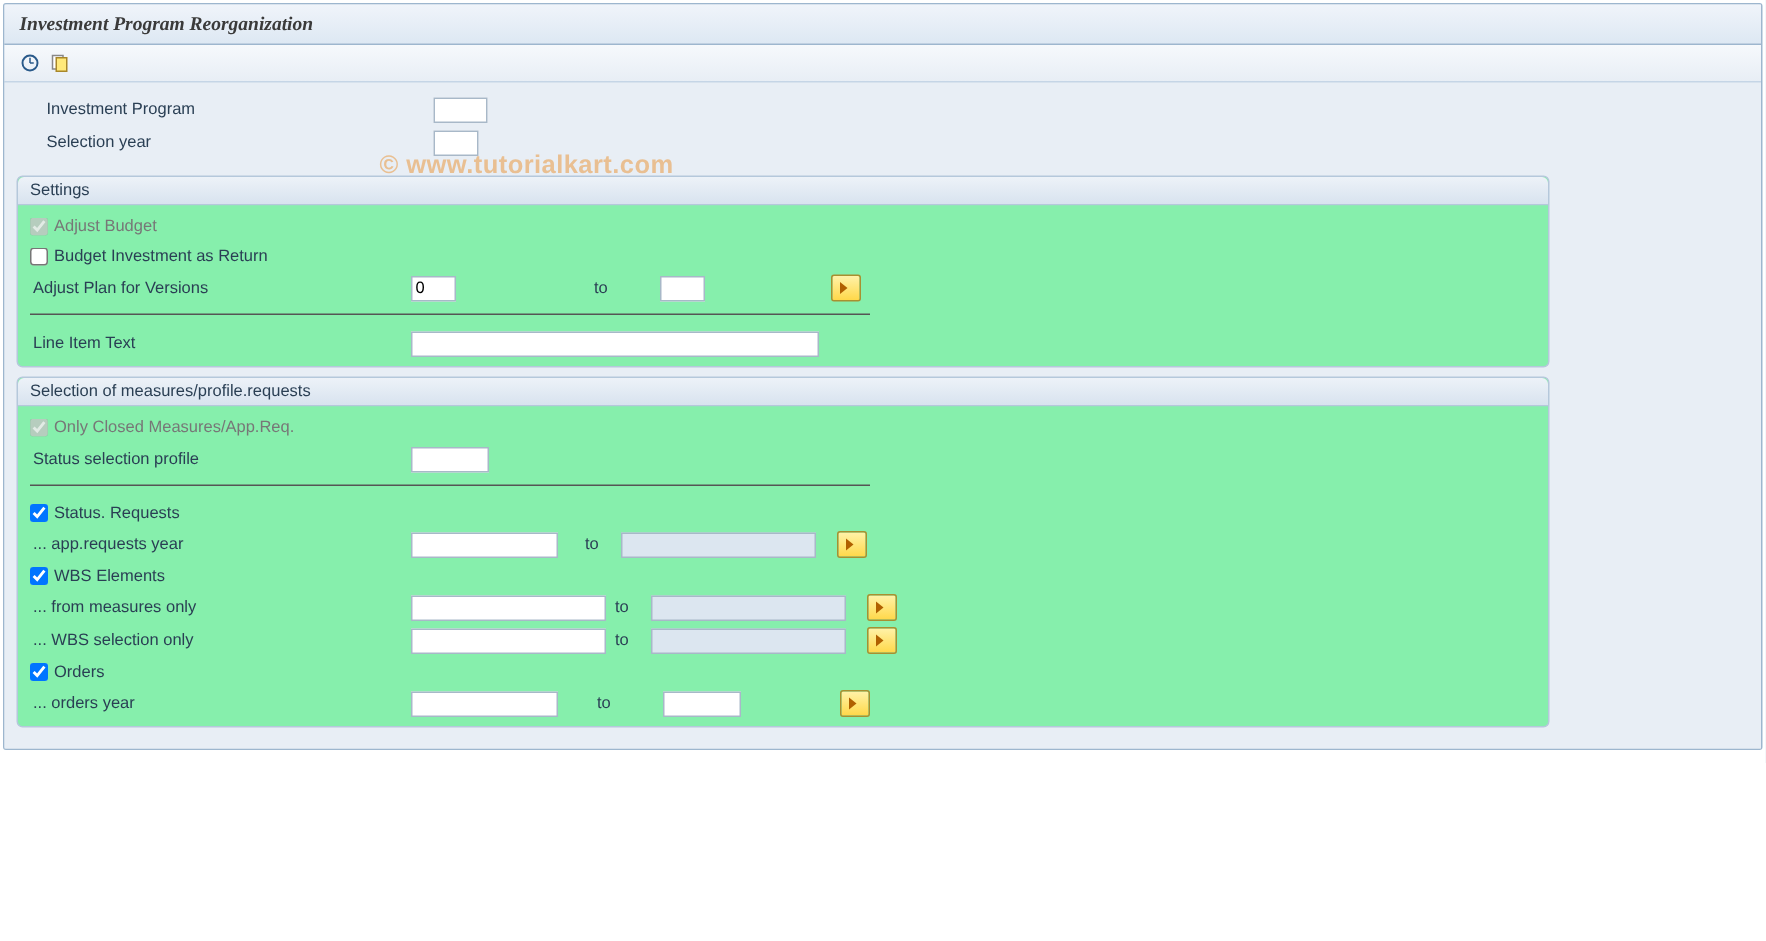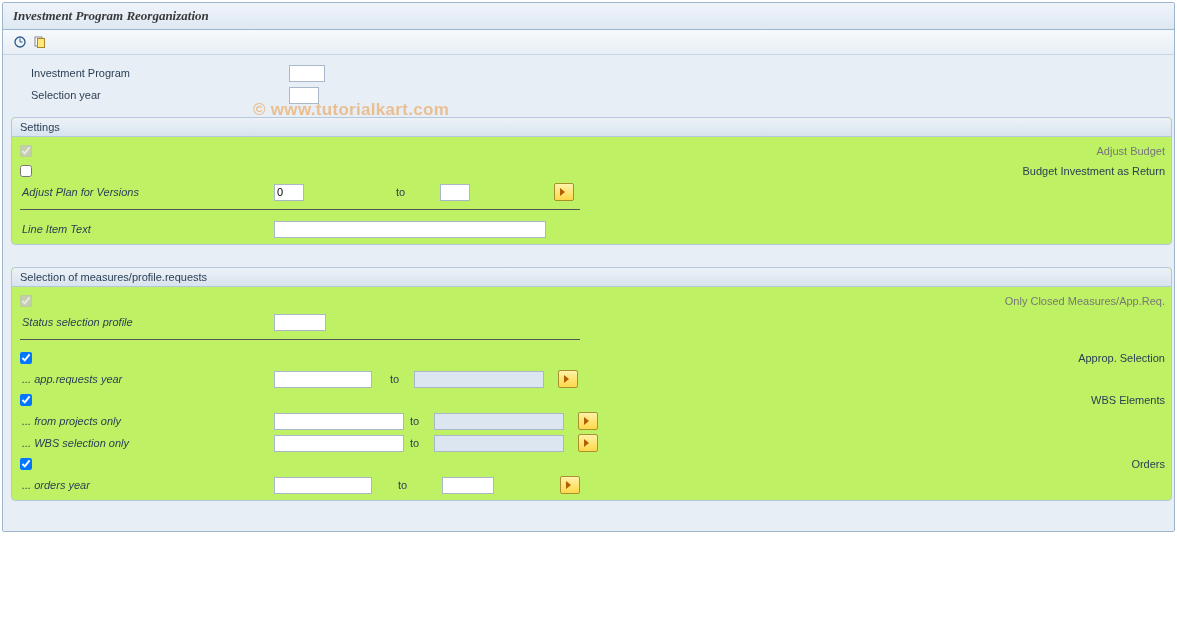--- a/index.html
+++ b/index.html
@@ -81,57 +81,56 @@
       border: 1px solid #a8b8c8;
       background: #fff;
       height: 17px;
       padding: 0 2px;
       font-size: 11px;
     }
     .field-input.readonly {
       background: #dce6f0;
     }
     .section {
-      background: #bef264;
+      background: #86efac;
       border: 1px solid #b5c8db;
       border-radius: 4px;
-      margin-bottom: 22px;
-      width: 1161px;
+      margin-bottom: 6px;
+      width: 1022px;
     }
     .section-header {
       background: linear-gradient(to bottom, #edf2f8 0%, #d8e3ef 100%);
       padding: 3px 8px;
       border-bottom: 1px solid #b5c8db;
       border-radius: 4px 4px 0 0;
       color: #2a3f54;
       font-size: 11px;
     }
     .section-body {
       padding: 4px 6px;
     }
     .checkbox-row {
       display: flex;
       align-items: center;
       height: 20px;
       padding-left: 2px;
-      justify-content: space-between;
     }
     .checkbox-row input[type="checkbox"] {
       margin-right: 4px;
       width: 12px;
       height: 12px;
     }
     .checkbox-row label.gray { color: #777; }
     .checkbox-row label { color: #2a3f54; }
     .range-row {
       display: flex;
       align-items: center;
       height: 22px;
     }
-    .range-label { width: 256px; padding-left: 4px; color: #2a3f54; font-style: italic; }
+    .range-label { width: 256px; padding-left: 4px; color: #2a3f54; }
     .range-to { margin: 0 14px; color: #2a3f54; width: 30px; }
     .multi-btn {
       width: 20px;
       height: 18px;
       background: linear-gradient(to bottom, #fff2a8 0%, #ffd84a 100%);
       border: 1px solid #a89030;
       border-radius: 2px;
       display: inline-flex;
       align-items: center;
       justify-content: center;
@@ -233,41 +232,41 @@
           <label class="gray">Only Closed Measures/App.Req.</label>
         </div>
         <div class="range-row">
           <span class="range-label">Status selection profile</span>
           <input class="field-input input-sm" value="" style="">
         </div>
         <div class="divider" style="width:560px"></div>
 
         <div class="checkbox-row">
           <input type="checkbox" checked="" style="">
-          <label>Approp. Selection</label>
+          <label>Status. Requests</label>
         </div>
         <div class="range-row">
           <span class="range-label">... app.requests year</span>
           <input class="field-input input-md" value="" style="">
           <span style="width:12px;display:inline-block"></span>
           <span class="range-to" style="margin:0 6px;width:18px">to</span>
           <input class="field-input input-lg readonly" readonly="" value="" style="">
           <span class="multi-btn">
             <svg width="10" height="10" viewBox="0 0 10 10">
                 <path d="M1 1 L6 5 L1 9 Z" fill="#b06000"></path>
               </svg>
           </span>
         </div>
 
         <div class="checkbox-row">
           <input type="checkbox" checked="" style="">
           <label>WBS Elements</label>
         </div>
         <div class="range-row">
-          <span class="range-label">... from projects only</span>
+          <span class="range-label">... from measures only</span>
           <input class="field-input input-lg" value="" style="">
           <span class="range-to" style="margin:0 6px;width:18px">to</span>
           <input class="field-input input-lg readonly" readonly="" value="" style="">
           <span class="multi-btn">
             <svg width="10" height="10" viewBox="0 0 10 10">
                 <path d="M1 1 L6 5 L1 9 Z" fill="#b06000"></path>
               </svg>
           </span>
         </div>
         <div class="range-row">

